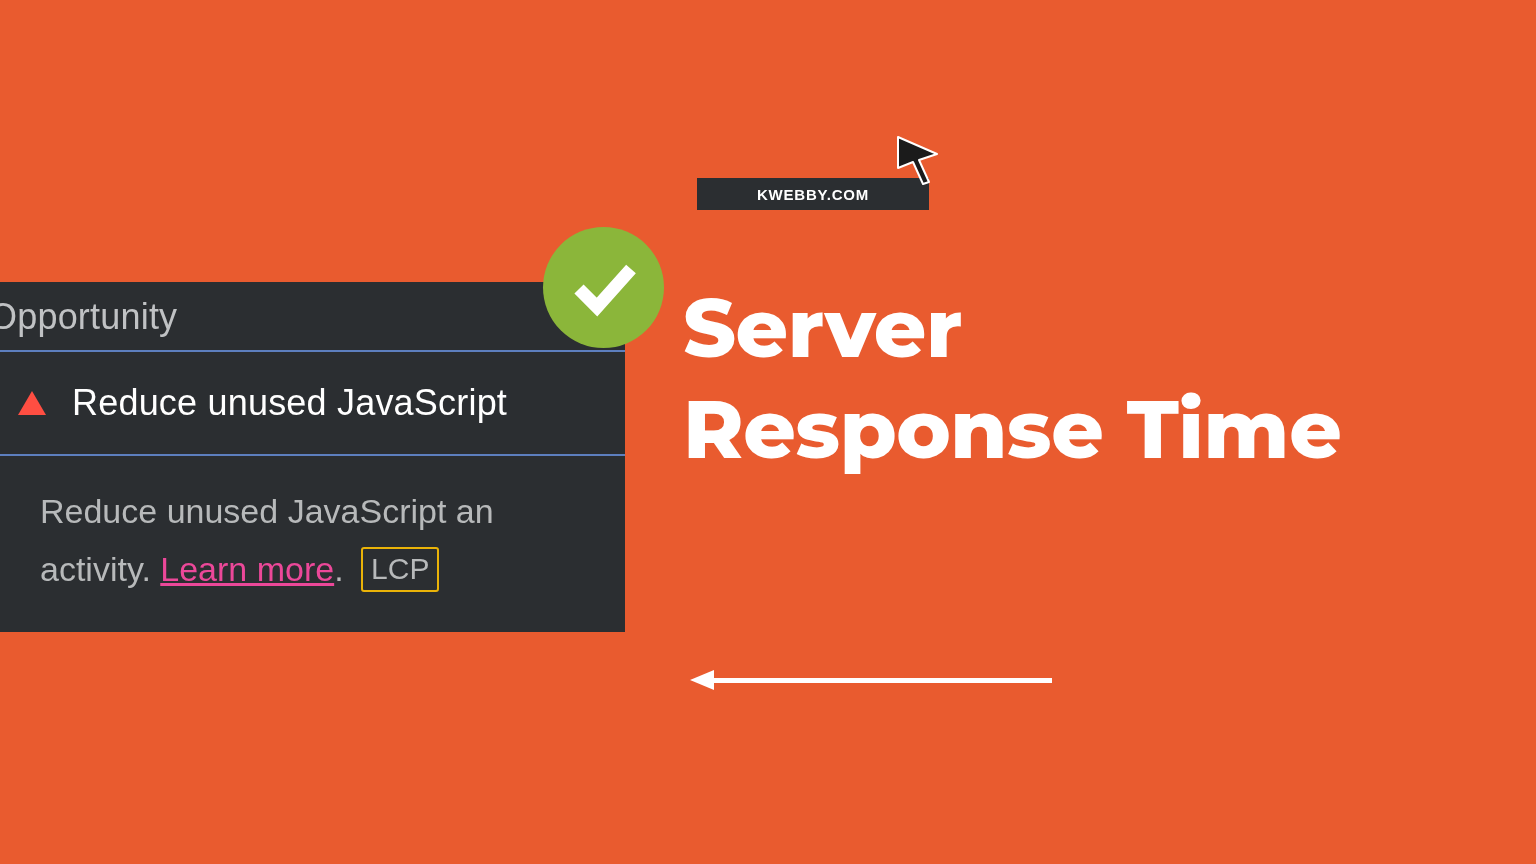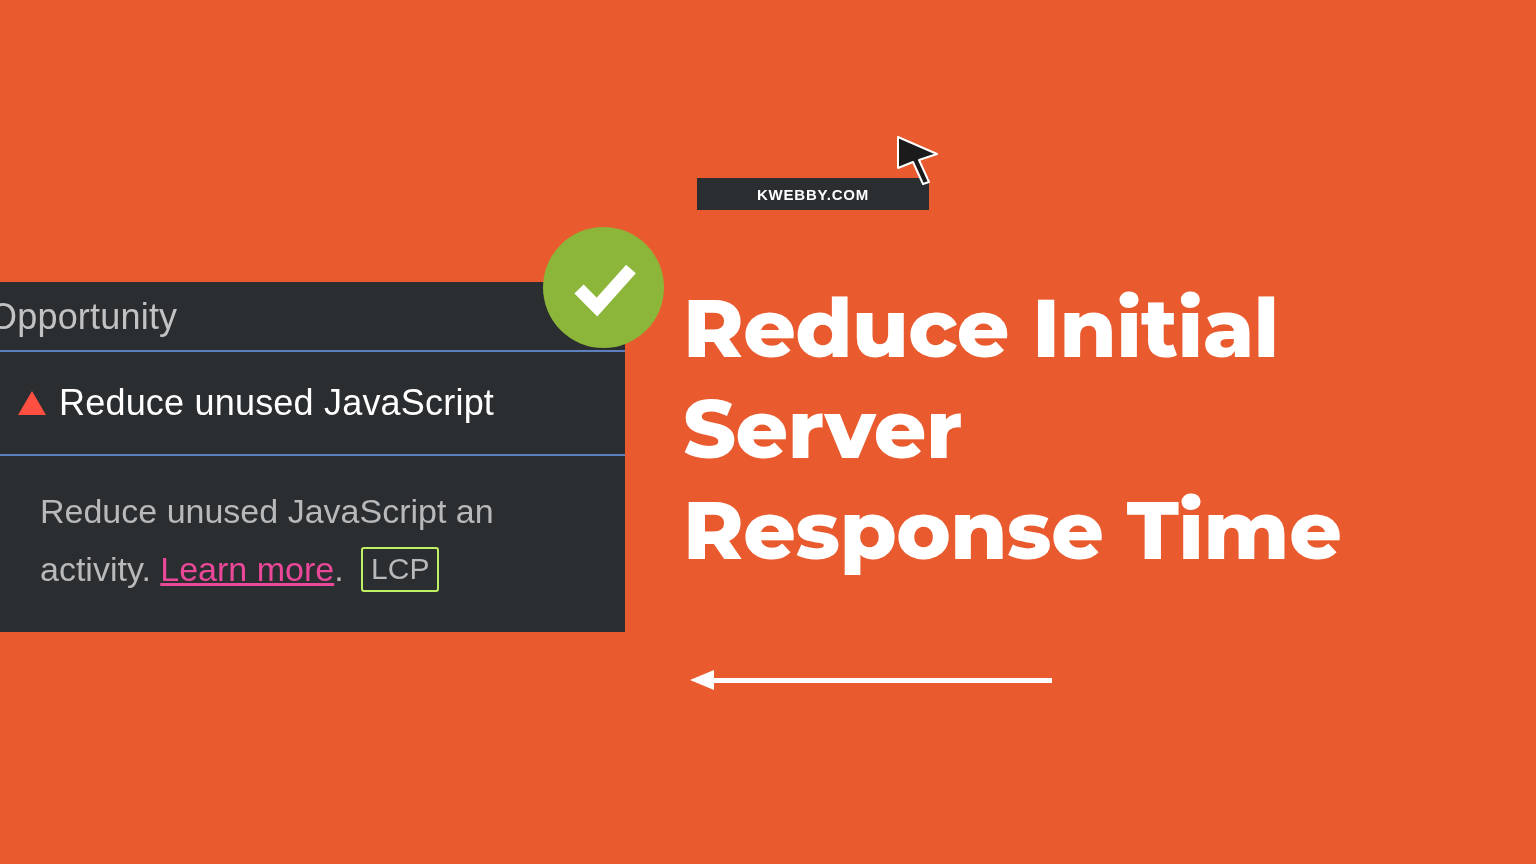--- a/index.html
+++ b/index.html
@@ -54,21 +54,21 @@
   }
   .devtools .row-divider {
     height: 2px;
     background: #5d7fbf;
     width: 100%;
   }
   .devtools .audit-row {
     display: flex;
     align-items: center;
     padding: 30px 0 30px 18px;
-    gap: 13px;
+    gap: 26px;
   }
   .devtools .audit-title {
     color: #ffffff;
     font-size: 36px;
     font-weight: 400;
     letter-spacing: 0.2px;
   }
   .tri {
     width: 0; height: 0;
     border-left: 14px solid transparent;
@@ -81,21 +81,21 @@
     font-size: 34px;
     line-height: 1.72;
     color: #b7b9ba;
   }
   .devtools .desc .learn {
     color: #ec4899;
     text-decoration: underline;
   }
   .devtools .desc .lcp {
     display: inline-block;
-    border: 2px solid #bef264;
+    border: 2px solid #eab308;
     border-radius: 3px;
     padding: 0 8px;
     margin-left: 8px;
     font-size: 30px;
     color: #b7b9ba;
     line-height: 1.35;
     vertical-align: 2px;
   }
 
   
@@ -174,21 +174,20 @@
   </div>
 </div>
 
 <div class="check-badge">
   <svg width="78" height="78" viewBox="0 0 78 78">
     <path d="M14 40 L32 58 L66 20" fill="none" stroke="#ffffff" stroke-width="13" stroke-linecap="butt" stroke-linejoin="miter"></path>
   </svg>
 </div>
 
 <div class="headline">
-  <div>Reduce Initial</div>
   <div>Server</div>
   <div>Response Time</div>
 </div>
 
 <div class="arrow-line">
   <div class="head"></div>
   <div class="shaft"></div>
 </div>
 
 </body></html>

